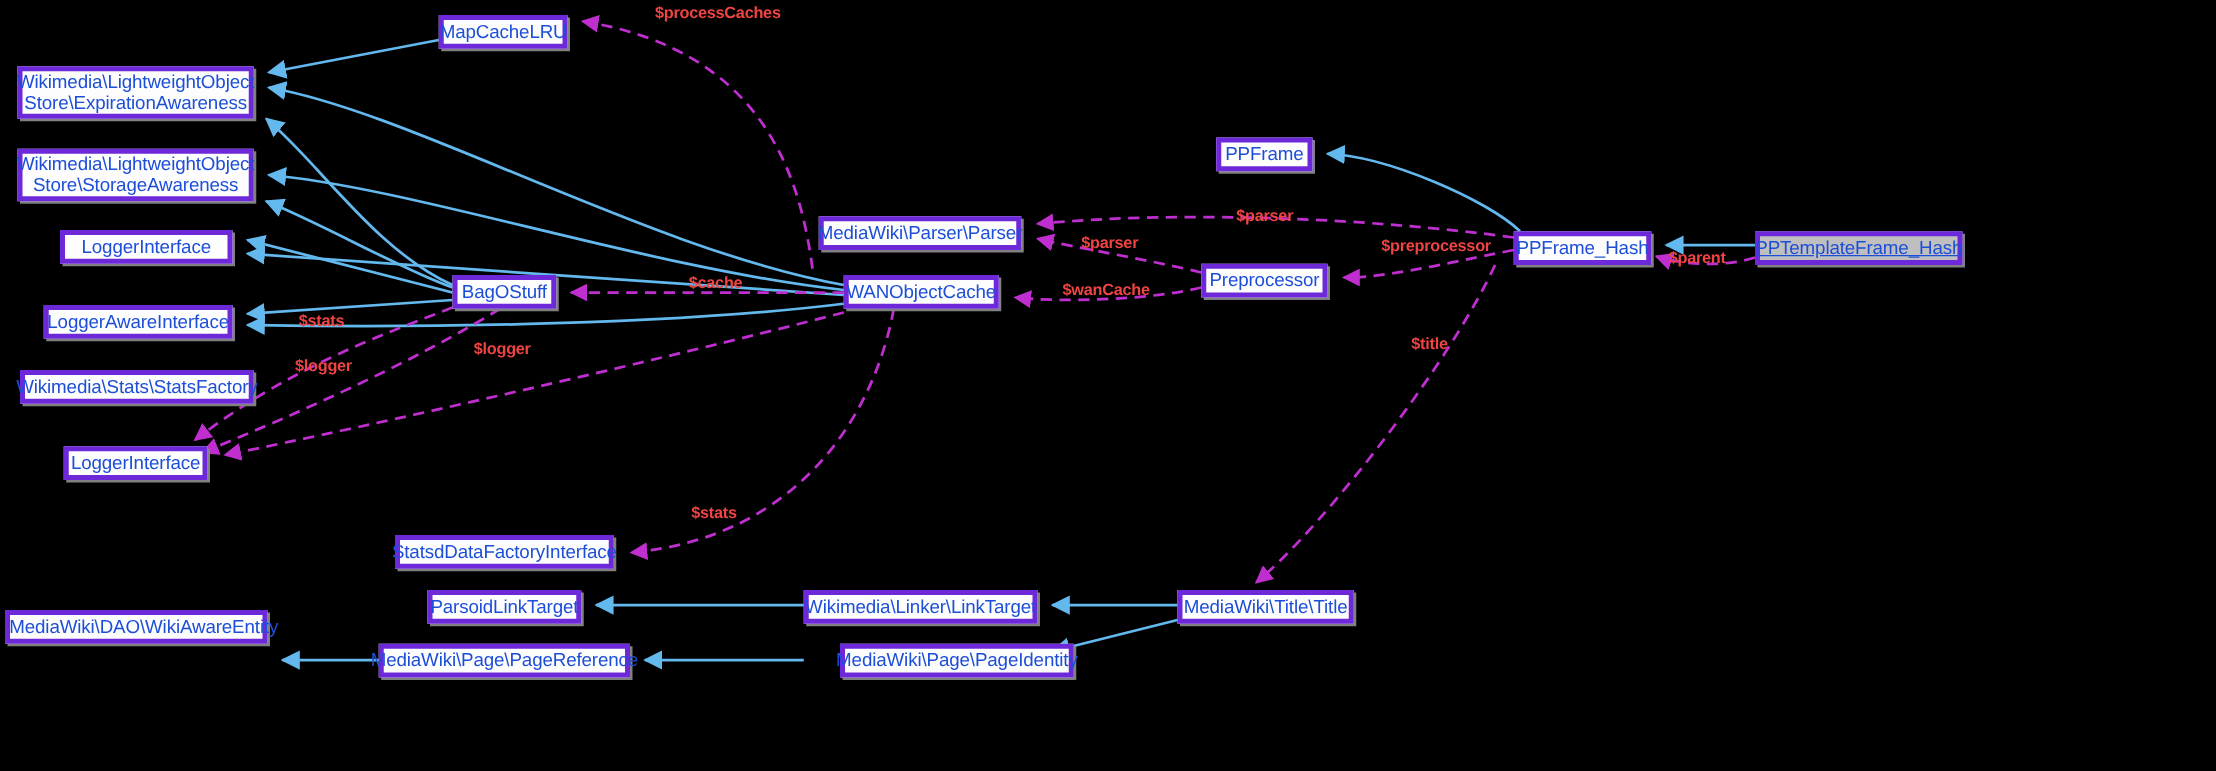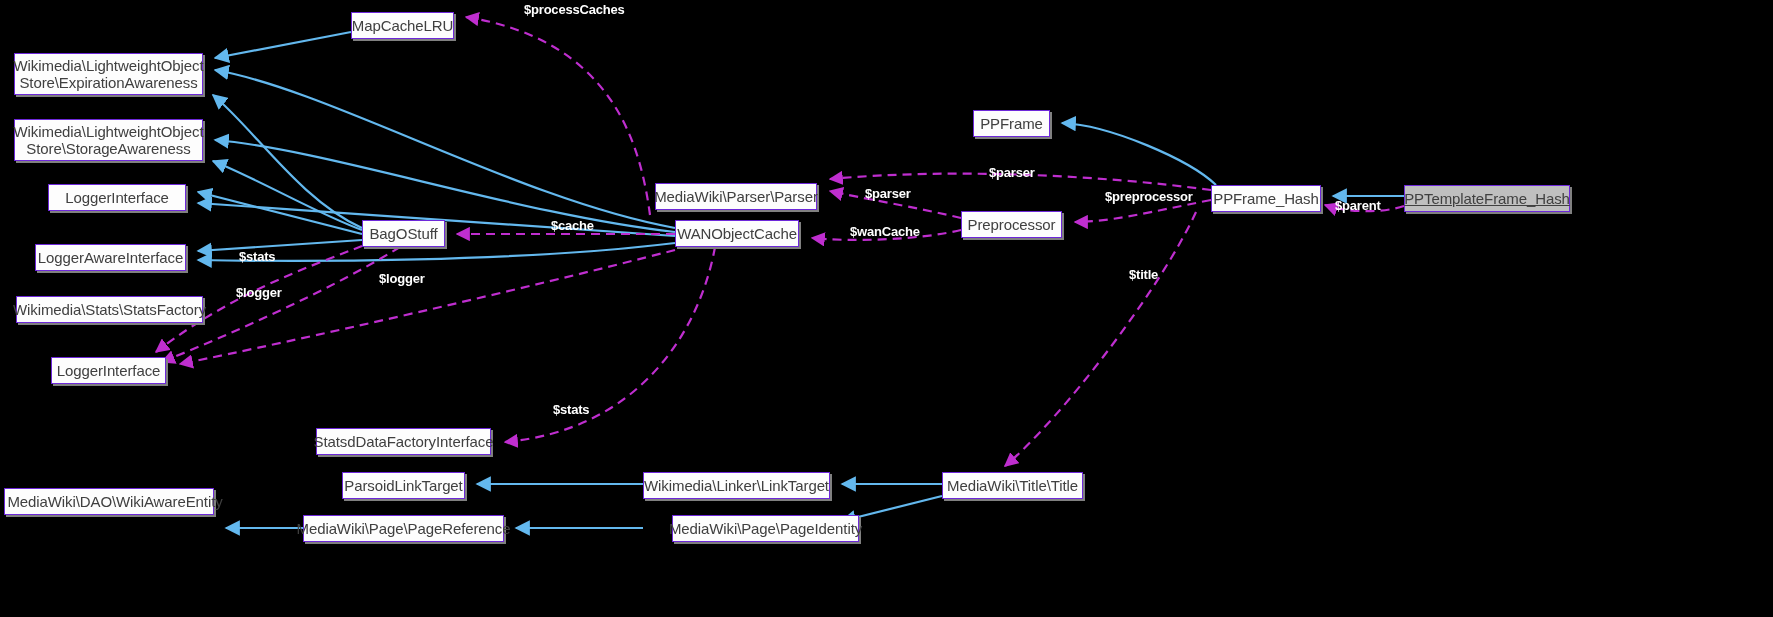--- a/index.html
+++ b/index.html
@@ -21,40 +21,40 @@
     left: 0;
     top: 0;
     width: 1773px;
     height: 617px;
     pointer-events: none;
   }
   .node {
     position: absolute;
     box-sizing: border-box;
     background: #fdfdfd;
-    border: 1px solid #6d28d9;
+    border: 4px solid #6d28d9;
     box-shadow: 2px 2px 0 0 #808080;
     display: flex;
     align-items: center;
     justify-content: center;
     text-align: center;
-    color: #404040;
+    color: #1d4ed8;
     font-size: 15px;
     line-height: 17px;
     letter-spacing: -0.1px;
     white-space: pre-line;
     padding: 0 4px;
   }
   .node.highlight {
     background: #bfbfbf;
     text-decoration: underline;
   }
   .edge-label {
     position: absolute;
-    color: #ffffff;
+    color: #ef4444;
     font-size: 13px;
     font-weight: bold;
     white-space: nowrap;
     line-height: 13px;
     letter-spacing: -0.2px;
   }
 </style>
 </head>
 <body>
 
@@ -138,21 +138,21 @@
       <div class="node" style="left: 14px; top: 53px; width: 189px; height: 42px;">Wikimedia\LightweightObject
 Store\ExpirationAwareness</div>
       <div class="node" style="left: 14px; top: 119px; width: 189px; height: 42px;">Wikimedia\LightweightObject
 Store\StorageAwareness</div>
       <div class="node" style="left: 48px; top: 184px; width: 138px; height: 27px;">LoggerInterface</div>
       <div class="node" style="left: 35px; top: 244px; width: 151px; height: 27px;">LoggerAwareInterface</div>
       <div class="node" style="left: 16px; top: 296px; width: 187px; height: 27px;">Wikimedia\Stats\StatsFactory</div>
       <div class="node" style="left: 51px; top: 357px; width: 115px; height: 27px;">LoggerInterface</div>
       <div class="node" style="left: 362px; top: 220px; width: 83px; height: 27px; text-align: center;">BagOStuff</div>
       <div class="node" style="left: 675px; top: 220px; width: 124px; height: 27px;">WANObjectCache</div>
-      <div class="node" style="left: 655px; top: 183px; width: 162px; height: 27px;">MediaWiki\Parser\Parser</div>
+      <div class="node" style="left: 655px; top: 173px; width: 162px; height: 27px;">MediaWiki\Parser\Parser</div>
       <div class="node" style="left: 973px; top: 110px; width: 77px; height: 27px;">PPFrame</div>
       <div class="node" style="left: 961px; top: 211px; width: 101px; height: 27px;">Preprocessor</div>
       <div class="node" style="left: 1211px; top: 185px; width: 110px; height: 27px;">PPFrame_Hash</div>
       <div class="node highlight" style="left: 1404px; top: 185px; width: 166px; height: 27px;">PPTemplateFrame_Hash</div>
       <div class="node" style="left: 316px; top: 428px; width: 175px; height: 27px;">StatsdDataFactoryInterface</div>
       <div class="node" style="left: 342px; top: 472px; width: 123px; height: 27px;">ParsoidLinkTarget</div>
       <div class="node" style="left: 643px; top: 472px; width: 187px; height: 27px;">Wikimedia\Linker\LinkTarget</div>
       <div class="node" style="left: 942px; top: 472px; width: 141px; height: 27px;">MediaWiki\Title\Title</div>
       <div class="node" style="left: 4px; top: 488px; width: 210px; height: 27px; padding-left: 16px;">MediaWiki\DAO\WikiAwareEntity</div>
       <div class="node" style="left: 303px; top: 515px; width: 201px; height: 27px; text-align: center;">MediaWiki\Page\PageReference</div>

